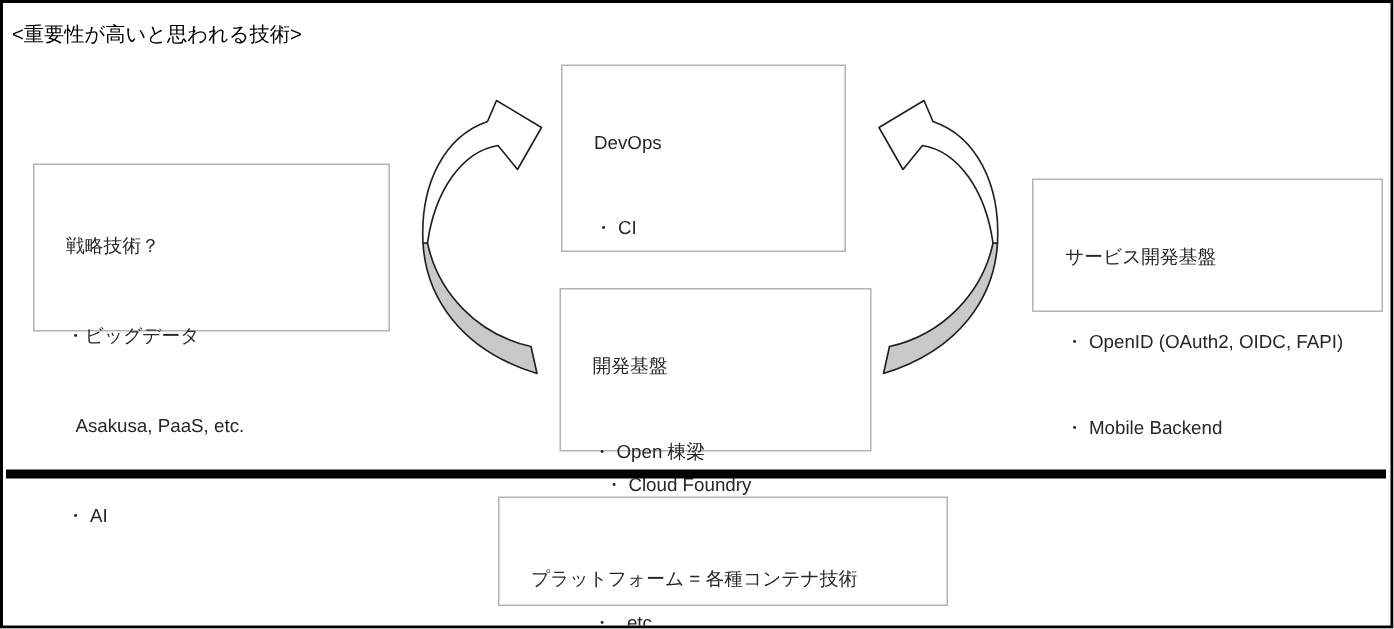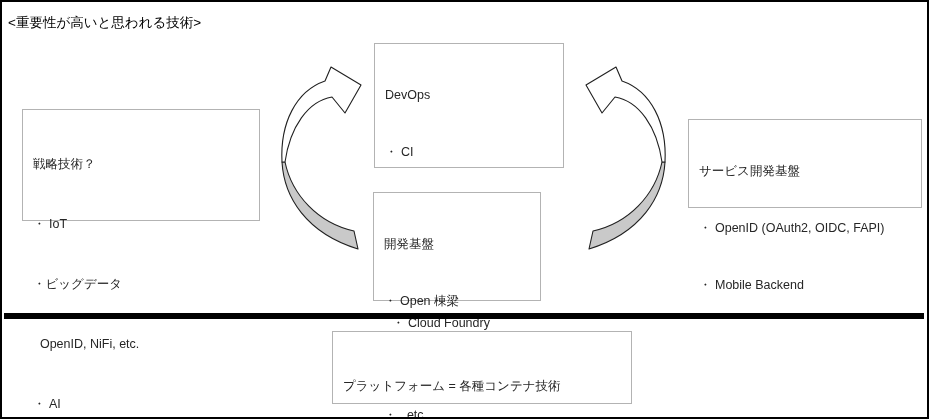--- a/index.html
+++ b/index.html
@@ -21,21 +21,21 @@
     font-size: 13.5px;
     font-weight: 400;
     color: #000000;
     white-space: pre;
   }
   .box {
     position: absolute;
     box-sizing: border-box;
     background: #ffffff;
     border: 1px solid #b3b3b3;
-    padding: 4px 10px;
+    padding: 4px 21px;
     font-size: 12.5px;
     line-height: 19px;
     white-space: pre;
   }
   .box .line { white-space: pre; }
   .lh20 { line-height: 20px; }
   .divider {
     position: absolute;
     left: 2px;
     top: 311px;
@@ -55,36 +55,35 @@
 </style>
 </head>
 <body>
 
 <div id="canvas">
 
   <div class="slide-title">&lt;重要性が高いと思われる技術&gt;</div>
 
   <div class="box lh20" style="left:20px; top:107px; width:238px; height:112px;">
     <div class="line">戦略技術？</div>
-    <div class="line">・ IoT</div>
     <div class="line">・ビッグデータ</div>
-    <div class="line">  OpenID, NiFi, etc.</div>
+    <div class="line">  Asakusa, PaaS, etc.</div>
     <div class="line">・ AI</div>
   </div>
 
   <div class="box" style="left:372px; top:41px; width:190px; height:125px;">
     <div class="line">DevOps</div>
     <div class="line">・ CI</div>
     <div class="line">・ Open PaaS</div>
     <div class="line">  ・ OpenShift</div>
     <div class="line">  ・ Cloud Foundry</div>
     <div class="line">  ・ k8s ( GKE vs AKS vs EKS</div>
   </div>
 
-  <div class="box" style="left:371px; top:190px; width:168px; height:109px;">
+  <div class="box" style="left:371px; top:190px; width:208px; height:109px;">
     <div class="line">開発基盤</div>
     <div class="line">・ Open 棟梁</div>
     <div class="line">・ opensource COBOL</div>
     <div class="line">・ , etc.</div>
   </div>
 
   <div class="box" style="left:686px; top:117px; width:234px; height:89px;">
     <div class="line">サービス開発基盤</div>
     <div class="line">・ OpenID (OAuth2, OIDC, FAPI)</div>
     <div class="line">・ Mobile Backend</div>

